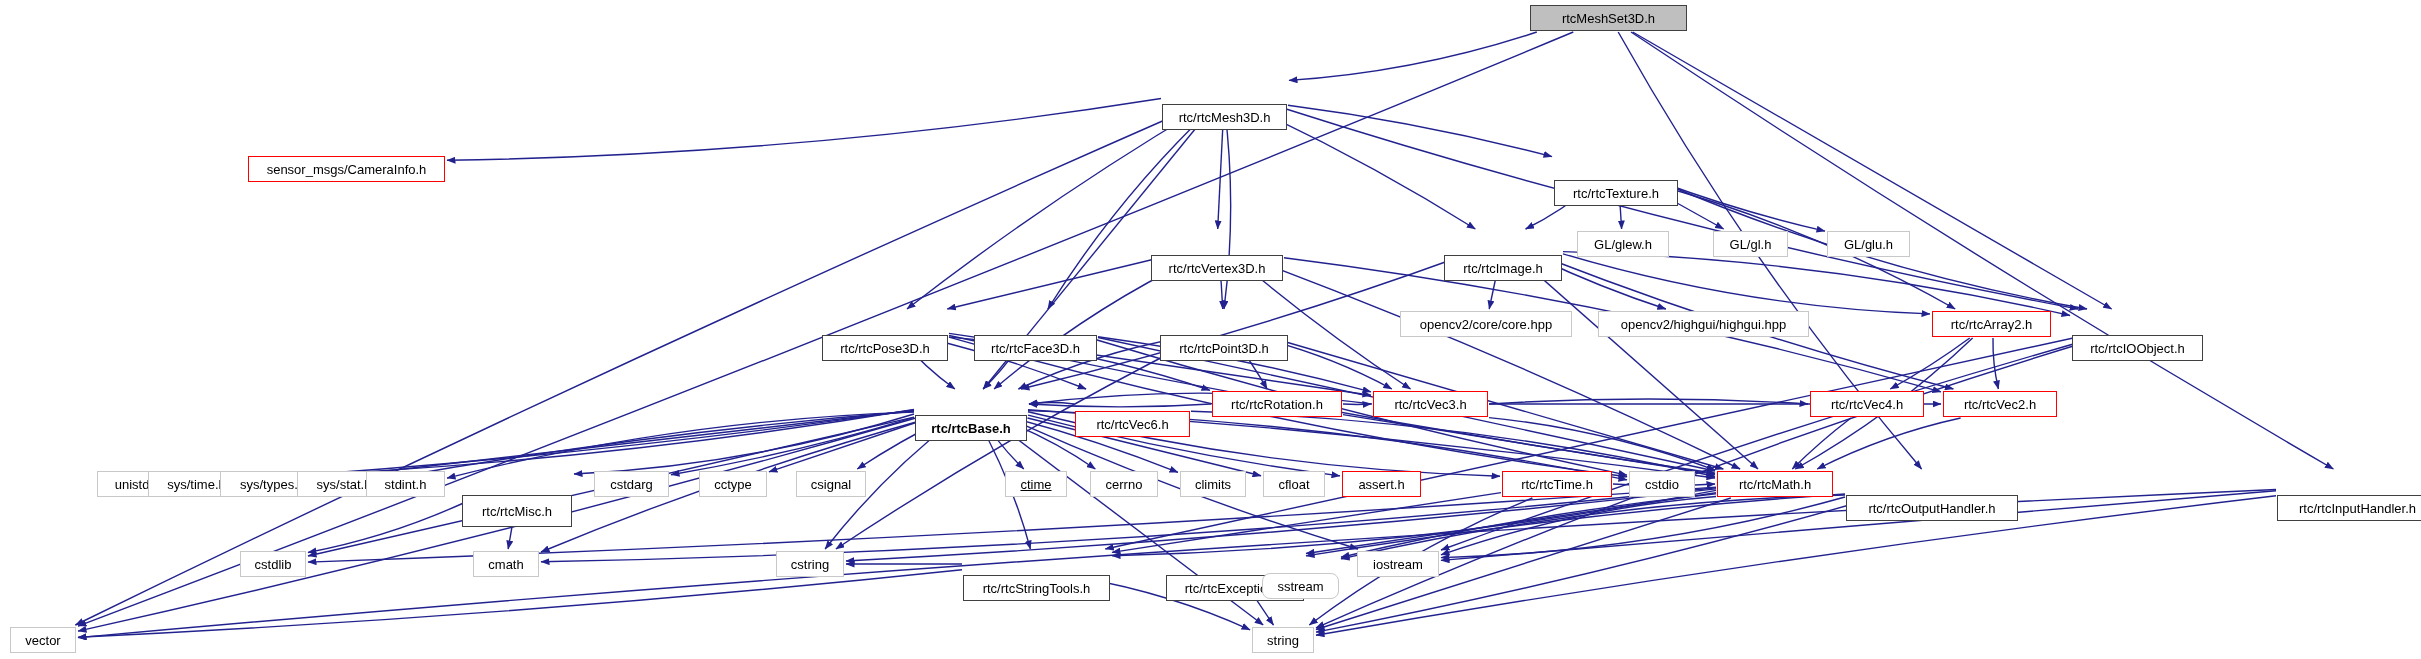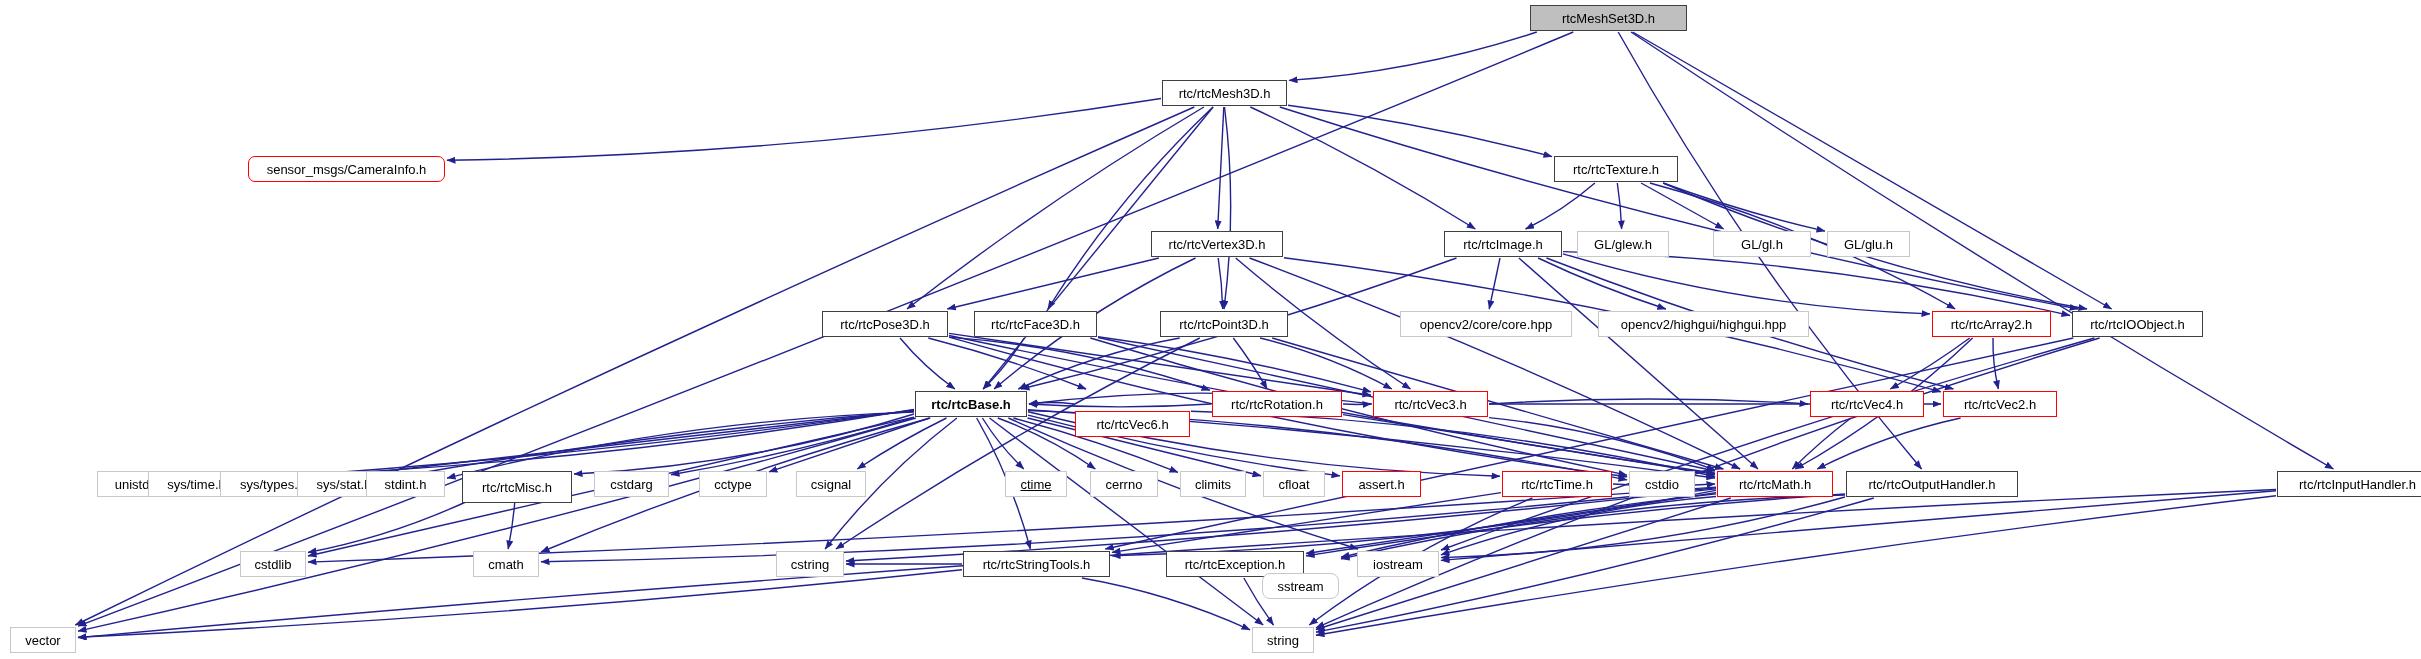--- a/index.html
+++ b/index.html
@@ -3,21 +3,21 @@
 <meta charset="utf-8">
 <style>
   html,body{margin:0;padding:0;background:#ffffff;}
   #graph-root{position:relative;width:2421px;height:659px;background:#ffffff;
     font-family:"Liberation Sans","DejaVu Sans",sans-serif;overflow:hidden;}
   svg{position:absolute;left:0;top:0;width:2421px;height:659px;}
   .nodebox{position:absolute;box-sizing:border-box;display:flex;align-items:center;
     justify-content:center;background:#ffffff;white-space:nowrap;
     font-size:13px;color:#000000;line-height:1;}
   .n-plain{border:1px solid #c8c8c8;}
-  .n-bold{border:1.5px solid #404040;}
+  .n-bold{border:1.5px solid #404040;margin-top:24px;}
   .n-red{border:1.5px solid #ff0000;}
   .n-root{border:1.5px solid #404040;background:#bfbfbf;}
 </style>
 </head>
 <body>
 
 <div id="graph-root">
   <svg id="edge-layer" viewBox="0 0 2421 659" preserveAspectRatio="none">
     <defs>
       <marker id="arrow" markerWidth="9" markerHeight="7" refX="8.5" refY="3.5" orient="auto" markerUnits="userSpaceOnUse">
@@ -141,36 +141,36 @@
         <path d="M1243.8,578.0 Q1257.2,602.4 1273.5,625.0" fill="none" stroke="#22228f" stroke-width="1.4" marker-end="url(#arrow)"></path>
       </g>
   </svg>
   <div id="node-layer">
       <div class="nodebox n-root" style="left: 1530px; top: 5px; width: 157px; height: 26px;">
         <span>rtcMeshSet3D.h</span>
       </div>
       <div class="nodebox n-bold" style="left: 1162px; top: 80px; width: 125px; height: 26px;">
         <span>rtc/rtcMesh3D.h</span>
       </div>
-      <div class="nodebox n-red" style="left: 248px; top: 156px; width: 197px; height: 26px; border-radius: 7px;">
+      <div class="nodebox n-red" style="left: 248px; top: 156px; width: 197px; height: 26px;">
         <span>sensor_msgs/CameraInfo.h</span>
       </div>
       <div class="nodebox n-bold" style="left: 1554px; top: 156px; width: 124px; height: 26px;">
         <span>rtc/rtcTexture.h</span>
       </div>
       <div class="nodebox n-bold" style="left: 1151px; top: 231px; width: 132px; height: 26px;">
         <span>rtc/rtcVertex3D.h</span>
       </div>
       <div class="nodebox n-bold" style="left: 1444px; top: 231px; width: 118px; height: 26px;">
         <span>rtc/rtcImage.h</span>
       </div>
       <div class="nodebox n-plain" style="left: 1577px; top: 231px; width: 92px; height: 26px;">
         <span>GL/glew.h</span>
       </div>
-      <div class="nodebox n-plain" style="left: 1713px; top: 231px; width: 98px; height: 26px;">
+      <div class="nodebox n-plain" style="left: 1713px; top: 231px; width: 75px; height: 26px;">
         <span>GL/gl.h</span>
       </div>
       <div class="nodebox n-plain" style="left: 1827px; top: 231px; width: 83px; height: 26px;">
         <span>GL/glu.h</span>
       </div>
       <div class="nodebox n-bold" style="left: 822px; top: 311px; width: 126px; height: 26px;">
         <span>rtc/rtcPose3D.h</span>
       </div>
       <div class="nodebox n-bold" style="left: 974px; top: 311px; width: 123px; height: 26px;">
         <span>rtc/rtcFace3D.h</span>

